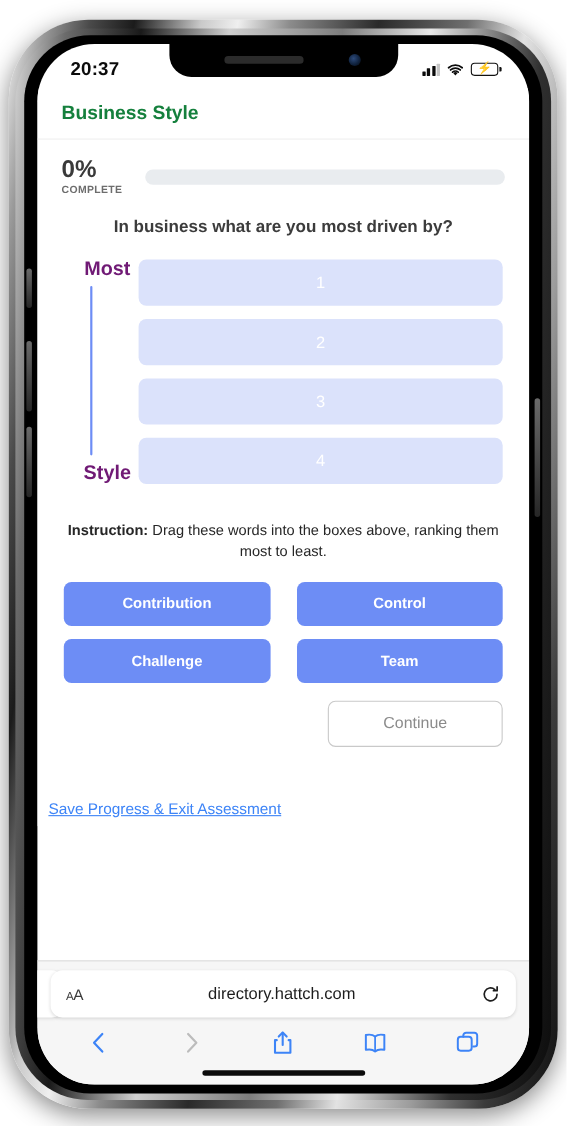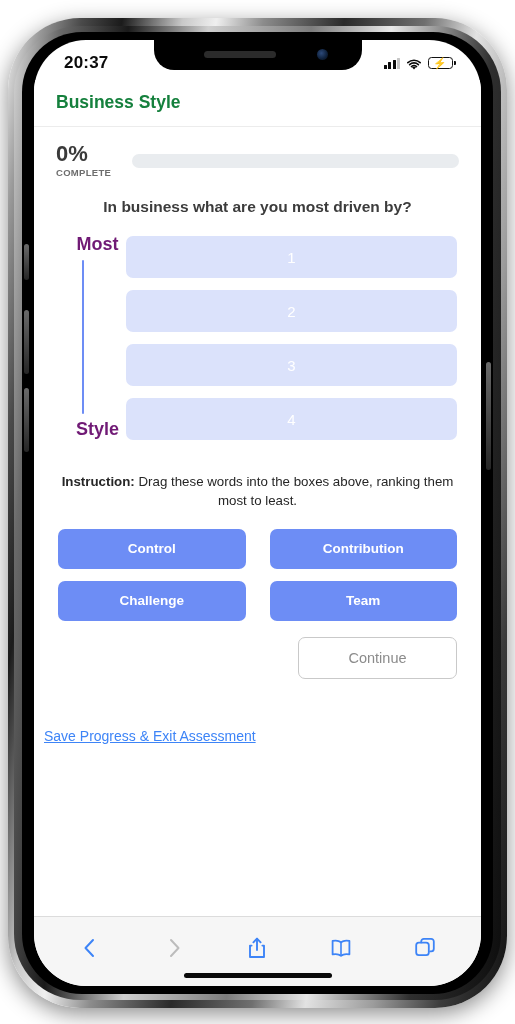--- a/index.html
+++ b/index.html
@@ -339,36 +339,51 @@
             <div class="slot" style="background: rgb(219, 226, 251);">4</div>
           </div>
       </div>
 
       <div class="instruction">
         <b>Instruction:</b>
         <span>Drag these words into the boxes above, ranking them most to least.</span>
       </div>
 
       <div class="chips" id="chips">
+          <div class="chip" style="background: rgb(109, 141, 245);">Contribution</div>
           <div class="chip" style="background: rgb(109, 141, 245);">Control</div>
-          <div class="chip" style="background: rgb(109, 141, 245);">Contribution</div>
           <div class="chip" style="background: rgb(109, 141, 245);">Challenge</div>
           <div class="chip" style="background: rgb(109, 141, 245);">Team</div>
         </div>
 
       <div class="continue-row">
         <button class="continue-btn">Continue</button>
       </div>
 
       <div class="save-link-row">
         <a class="save-link" style="color: rgb(61, 132, 247);">Save Progress &amp; Exit Assessment</a>
       </div>
     </div>
 
     <div class="safari">
+      <div class="urlrow">
+        <div class="tab-peek"></div>
+        <div class="urlbar">
+          <span class="aa">
+            <span class="small">A</span><span>A</span>
+          </span>
+          <span class="url-text">directory.hattch.com</span>
+          <span class="reload">
+            <svg viewBox="0 0 20 20" width="18" height="18">
+              <path d="M16.5 10 a6.5 6.5 0 1 1 -2.2 -4.9" stroke="currentColor" stroke-width="1.7" fill="none" stroke-linecap="round"></path>
+              <path d="M16.6 2.4 L16.6 6.2 L12.9 6.2" stroke="currentColor" stroke-width="1.7" fill="none" stroke-linecap="round" stroke-linejoin="round"></path>
+            </svg>
+          </span>
+        </div>
+      </div>
 
       <div class="toolbar">
         <span class="tb-icon">
           <svg viewBox="0 0 24 24" width="24" height="24">
               <path d="M15 4 L7.5 12 L15 20" stroke="currentColor" stroke-width="2" fill="none" stroke-linecap="round" stroke-linejoin="round"></path>
             </svg>
         </span>
         <span class="tb-icon disabled">
           <svg viewBox="0 0 24 24" width="24" height="24">
               <path d="M9 4 L16.5 12 L9 20" stroke="currentColor" stroke-width="2" fill="none" stroke-linecap="round" stroke-linejoin="round"></path>

